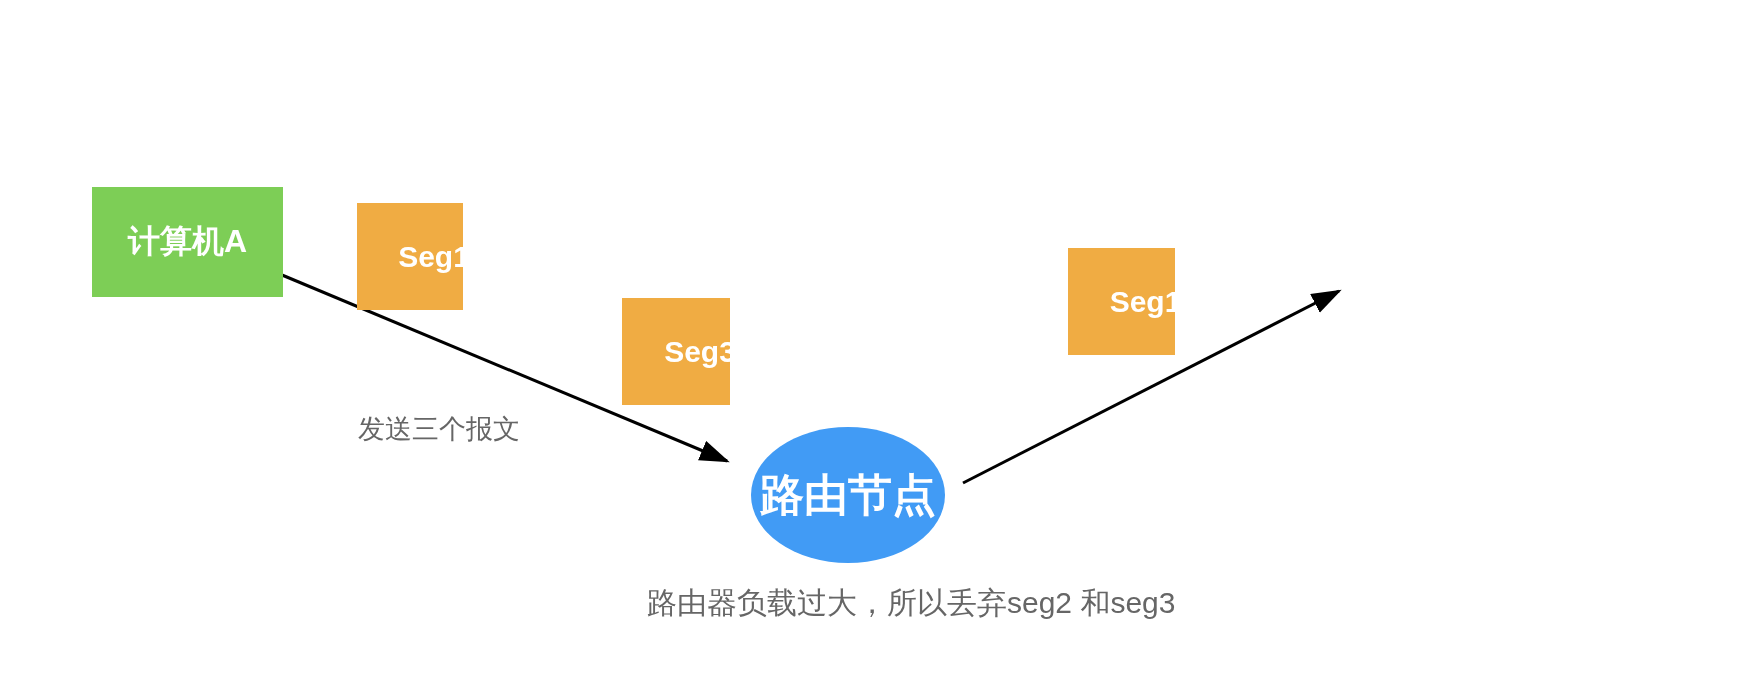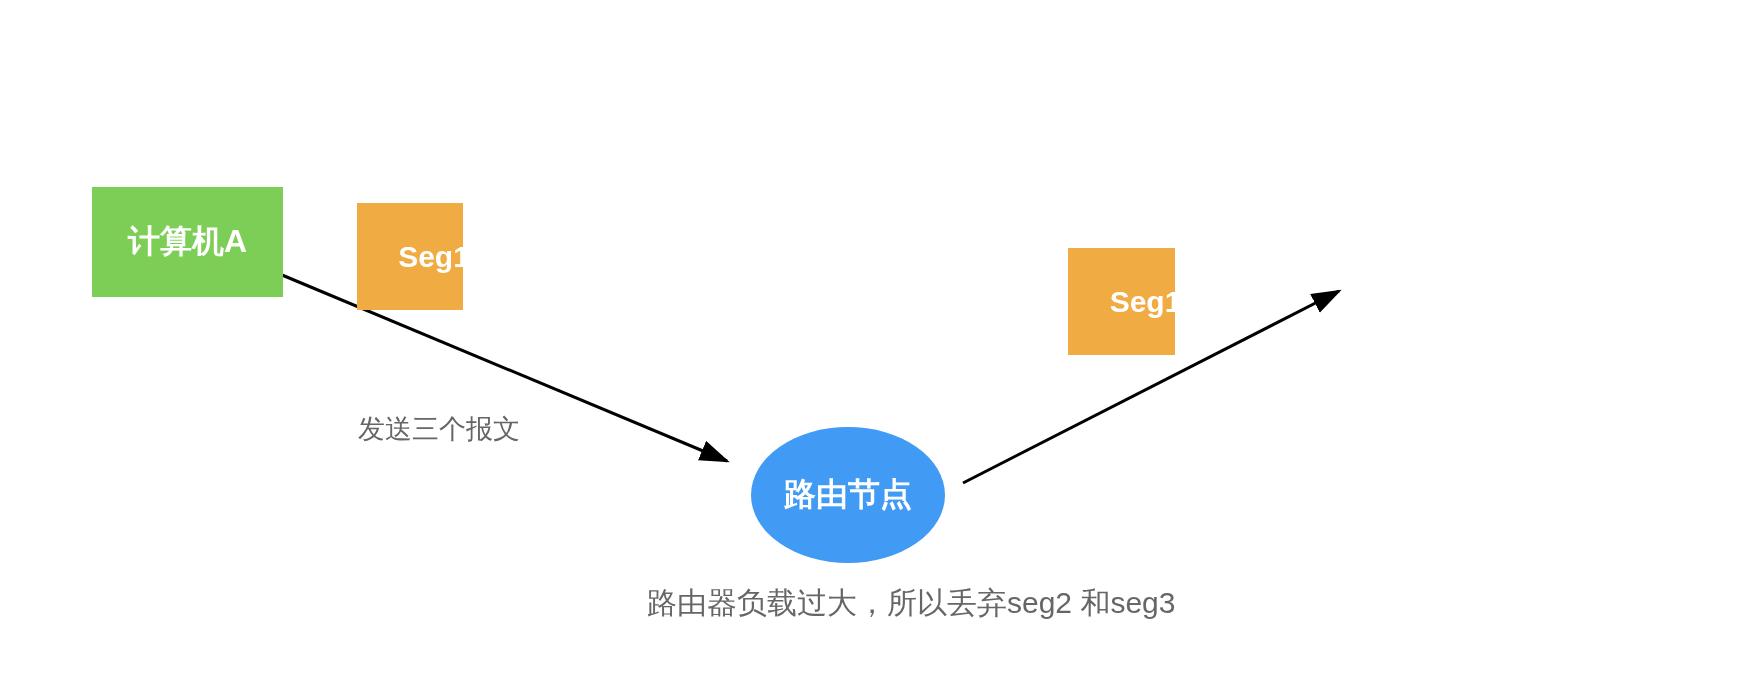--- a/index.html
+++ b/index.html
@@ -36,21 +36,21 @@
     font-size: 30px;
     padding-left: 48px;
   }
   #seg1-left  { left: 357px;  top: 248px; width: 106px; height: 107px; top: 203px; }
   #seg2-left  { left: 490px;  top: 248px; width: 107px; height: 107px; }
   #seg3-left  { left: 622px;  top: 298px; width: 108px; height: 107px; }
   #seg1-right { left: 1068px; top: 248px; width: 107px; height: 107px; }
   .router {
     background: var(--router-fill, #419bf5);
     border-radius: 50%;
-    font-size: 32px;
+    font-size: 44px;
   }
   #router { left: 751px; top: 427px; width: 194px; height: 136px; }
   .annotation {
     position: absolute;
     color: var(--annotation-text, #666666);
     white-space: nowrap;
   }
   #send-annotation { left: 358px; top: 411px; font-size: 27px; }
   #drop-annotation { left: 647px; top: 583px; font-size: 30px; }
   svg.arrows {
@@ -83,20 +83,23 @@
 
   <div class="node computer" id="computer-a">
     <span>计算机A</span>
   </div>
 
   <div class="node segment" id="seg1-left">
     <span>Seg1</span>
   </div>
 
 
+  <div class="node segment" id="seg3-left">
+    <span>Seg3</span>
+  </div>
 
   <div class="annotation" id="send-annotation">发送三个报文</div>
 
   <div class="node router" id="router">
     <span>路由节点</span>
   </div>
 
   <div class="annotation" id="drop-annotation">路由器负载过大，所以丢弃seg2 和seg3</div>
 
   <div class="node segment" id="seg1-right">

